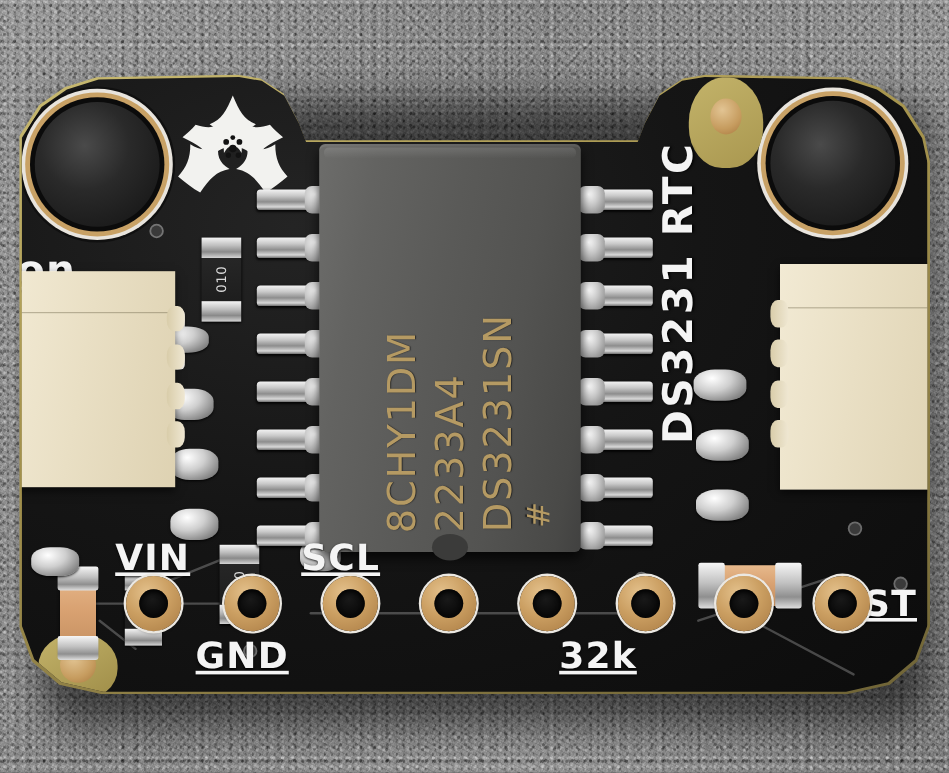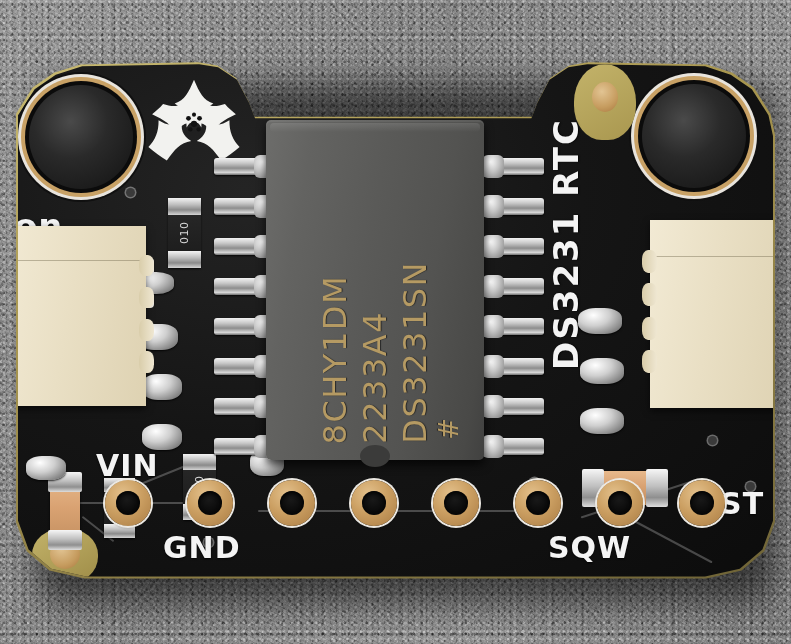--- a/index.html
+++ b/index.html
@@ -326,21 +326,21 @@
   
   .silk {
     position: absolute;
     color: #f4f4f4;
     font-family: "DejaVu Sans", sans-serif;
     font-weight: 700;
     letter-spacing: 1px;
     text-shadow: 0 1px 2px rgba(0,0,0,.85);
     white-space: nowrap;
   }
-  .silk-sm { font-size: 30px; }
+  .silk-sm { font-size: 30px; text-decoration: underline; }
   .silk-vert {
     writing-mode: vertical-rl;
     transform: rotate(180deg);
     font-size: 34px;
     letter-spacing: 2px;
   }
   .trace {
     position: absolute;
     background: rgba(210,210,210,.30);
     height: 2px;
@@ -501,23 +501,24 @@
         <div class="seam"></div>
         <div class="jst-teeth" style="left:-8px;">
           <div class="tooth" style="top:6%;"></div>
           <div class="tooth" style="top:28%;"></div>
           <div class="tooth" style="top:50%;"></div>
           <div class="tooth" style="top:72%;"></div>
         </div>
       </div>
 
       <div class="silk silk-sm" style="left:78px;top:390px;">VIN</div>
+      <div class="silk silk-sm" style="left:233px;top:390px;">SCL</div>
 
       <div class="silk silk-sm" style="left:145px;top:472px;">GND</div>
-      <div class="silk silk-sm" style="left:530px;top:472px;">SQW</div>
+      <div class="silk silk-sm" style="left:448px;top:472px;">32k</div>
       <div class="silk silk-sm" style="left:678px;top:428px;">RST</div>
 
       <div class="pad" style="left:87px;top:422px;">
         <div class="hole"></div>
         </div>
       <div class="pad" style="left:169px;top:422px;">
         <div class="hole"></div>
         </div>
       <div class="pad" style="left:251px;top:422px;">
         <div class="hole"></div>

